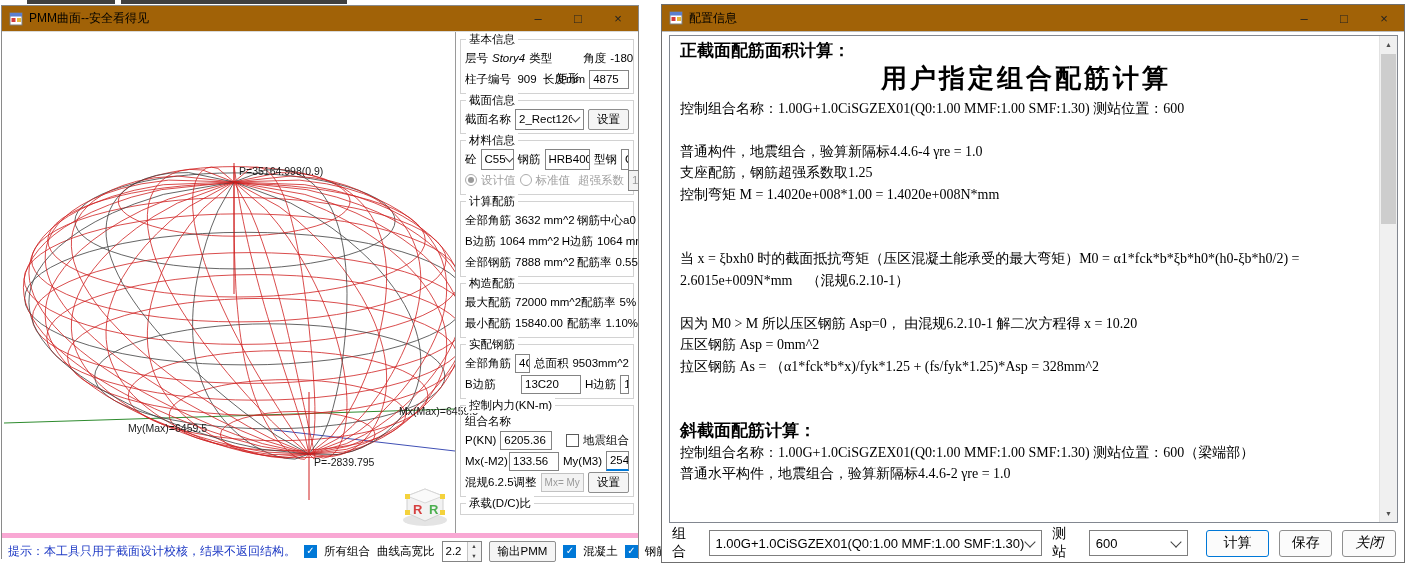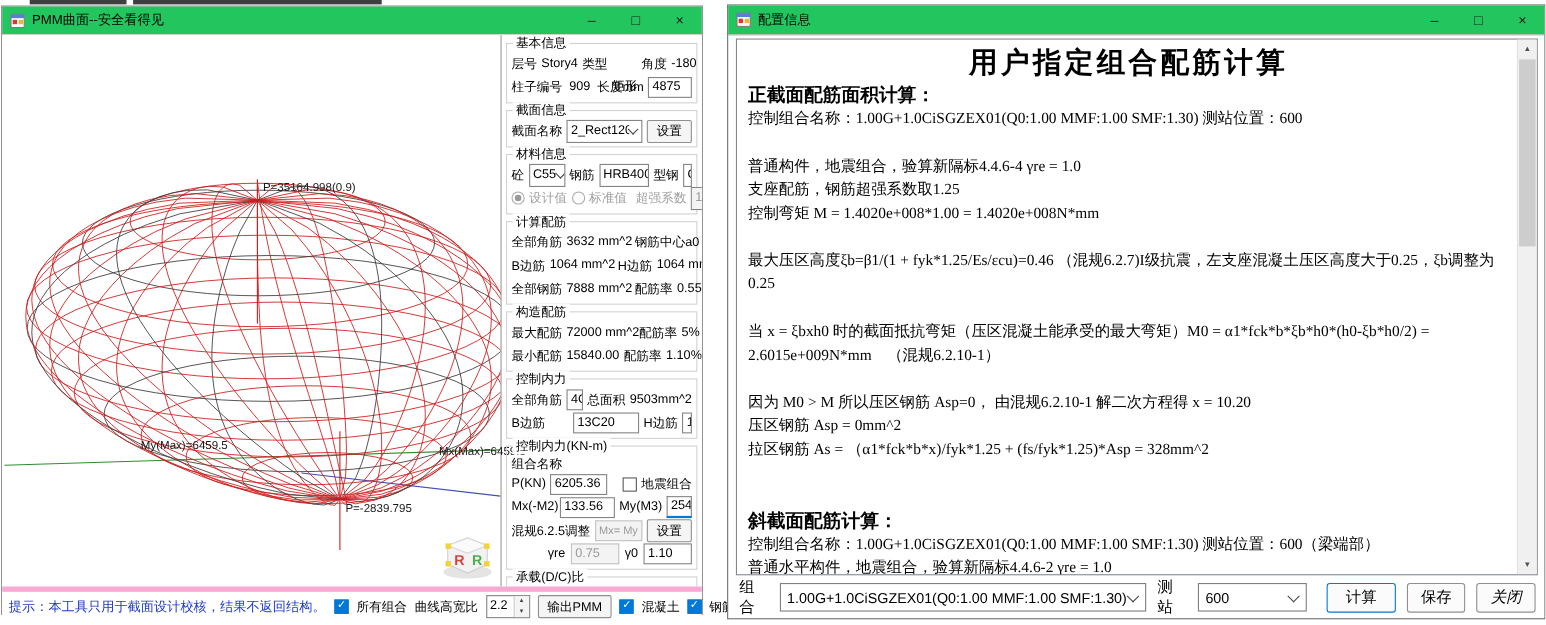--- a/index.html
+++ b/index.html
@@ -1,21 +1,21 @@
 <!DOCTYPE html>
 <html><head>
 <meta charset="utf-8">
 <style>
   html,body{margin:0;padding:0;}
   body{width:1405px;height:568px;position:relative;background:#ffffff;
        font-family:"Liberation Sans",sans-serif;overflow:hidden;color:#000;}
   .topstrip{position:absolute;top:0;height:4px;background:#3f3f3f;}
   
   .win{position:absolute;background:#fff;border:1px solid #8a8a8a;box-sizing:border-box;}
-  .titlebar{height:25px;display:flex;align-items:center;padding-left:7px;background:#22c55e;border-bottom:1px solid #d9d9d9;}
+  .titlebar{height:25px;display:flex;align-items:center;padding-left:7px;background:#a16207;border-bottom:1px solid #d9d9d9;}
   .title-text{font-size:12px;margin-left:6px;}
   .win-controls{margin-left:auto;display:flex;height:100%;}
   .win-btn{width:40px;height:100%;display:flex;align-items:center;justify-content:center;font-size:13px;color:#222;}
   .appicon{width:14px;height:14px;flex:0 0 auto;}
   
   .lw-body{display:flex;height:501px;}
   .plot-area{position:relative;width:454px;border-right:1px solid #9a9a9a;box-sizing:border-box;background:#fff;}
   .plot-label{position:absolute;font-size:10.5px;color:#1a1a1a;white-space:nowrap;}
   .panel{flex:1;background:#fff;font-size:11.5px;padding:1px 2px;overflow:hidden;}
   .group{position:relative;border:1px solid #d2d2d2;margin:6px 2px 6px;padding:7px 4px 3px;}
@@ -131,41 +131,41 @@
           <path d="M232.0 150.0L248.2 136.4L254.9 135.1L260.1 136.1L264.4 138.4L268.2 141.5L271.5 145.3L274.5 149.6L277.3 154.5L279.9 159.7L282.3 165.4L284.5 171.4L286.5 177.8L288.5 184.5L290.3 191.4L292.1 198.7L293.7 206.3L295.3 214.1L296.8 222.2L298.3 230.6L299.7 239.2L301.0 248.1L302.3 257.2L303.6 266.5L304.8 276.1L305.9 285.9L307.1 296.0L308.1 306.3L309.2 316.8L310.2 327.7L311.0 338.8L311.8 350.2L312.5 362.1L312.9 374.4L312.9 387.5L312.1 401.8L307.0 422.0" fill="none" stroke="#cf1f1f" stroke-width="0.8"></path>
           <path d="M232.0 150.0L263.5 138.0L276.6 137.4L286.5 138.9L294.6 141.6L301.6 145.0L307.7 149.1L313.0 153.7L317.8 158.7L322.0 164.2L325.7 170.0L329.1 176.1L332.0 182.5L334.6 189.3L336.8 196.3L338.8 203.6L340.4 211.2L341.8 219.0L342.9 227.1L343.8 235.4L344.4 243.9L344.8 252.7L345.0 261.7L344.9 270.9L344.7 280.3L344.2 289.9L343.5 299.8L342.6 309.9L341.5 320.2L340.1 330.8L338.4 341.7L336.4 352.8L333.9 364.3L330.9 376.3L326.9 389.0L321.2 402.8L307.0 422.0" fill="none" stroke="#3d3d3d" stroke-width="0.8"></path>
           <path d="M232.0 150.0L277.2 140.6L296.0 141.1L310.2 143.4L321.8 146.7L331.6 150.7L340.1 155.2L347.5 160.2L354.0 165.6L359.8 171.3L364.7 177.3L369.1 183.6L372.8 190.2L375.9 197.1L378.5 204.2L380.7 211.5L382.3 219.1L383.5 226.9L384.3 234.9L384.6 243.1L384.5 251.5L384.1 260.1L383.3 268.9L382.1 277.9L380.5 287.0L378.6 296.4L376.3 306.0L373.6 315.7L370.5 325.7L367.0 335.9L363.0 346.3L358.4 357.0L353.2 368.0L347.0 379.4L339.5 391.3L329.4 404.3L307.0 422.0" fill="none" stroke="#cf1f1f" stroke-width="0.8"></path>
           <path d="M232.0 150.0L288.7 144.0L312.2 145.9L329.9 149.3L344.4 153.5L356.6 158.2L367.2 163.3L376.4 168.8L384.3 174.7L391.3 180.7L397.3 187.1L402.5 193.7L406.8 200.4L410.4 207.4L413.4 214.6L415.6 222.0L417.3 229.6L418.3 237.3L418.8 245.2L418.7 253.3L418.0 261.5L416.9 269.9L415.2 278.5L413.1 287.2L410.4 296.0L407.3 305.0L403.6 314.2L399.4 323.5L394.7 332.9L389.4 342.6L383.5 352.4L376.8 362.5L369.3 372.8L360.5 383.4L350.0 394.5L336.2 406.4L307.0 422.0" fill="none" stroke="#cf1f1f" stroke-width="0.8"></path>
           <path d="M232.0 150.0L297.3 148.1L324.4 151.8L344.8 156.4L361.4 161.6L375.5 167.2L387.6 173.1L398.0 179.2L407.1 185.5L415.0 192.1L421.8 198.8L427.6 205.7L432.4 212.7L436.4 219.8L439.6 227.1L442.0 234.6L443.6 242.1L444.5 249.8L444.7 257.6L444.3 265.5L443.3 273.6L441.6 281.7L439.3 289.9L436.4 298.3L432.9 306.7L428.8 315.3L424.2 324.0L418.9 332.8L412.9 341.6L406.3 350.7L398.9 359.8L390.7 369.1L381.4 378.6L370.6 388.3L357.9 398.3L341.3 408.8L307.0 422.0" fill="none" stroke="#cf1f1f" stroke-width="0.8"></path>
           <path d="M232.0 150.0L302.7 152.7L332.0 158.3L354.0 164.3L372.0 170.7L387.2 177.2L400.2 183.9L411.5 190.7L421.3 197.7L429.8 204.7L437.0 211.8L443.2 219.0L448.3 226.3L452.5 233.7L455.8 241.1L458.3 248.6L459.9 256.1L460.8 263.8L460.9 271.4L460.2 279.2L458.9 287.0L456.9 294.8L454.2 302.7L450.9 310.7L446.9 318.7L442.2 326.8L436.9 334.9L430.9 343.1L424.3 351.3L416.8 359.6L408.5 368.0L399.3 376.5L388.9 385.0L376.9 393.7L362.8 402.5L344.5 411.6L307.0 422.0" fill="none" stroke="#cf1f1f" stroke-width="0.8"></path>
         </svg>
       <div class="plot-label" id="lbl-pmax" style="left: 237px; top: 133px;">P=35164.998(0.9)</div>
       <div class="plot-label" id="lbl-pmin" style="left: 312px; top: 424px;">P=-2839.795</div>
       <div class="plot-label" id="lbl-mx" style="left: 397px; top: 373px;">Mx(Max)=6459.5</div>
-      <div class="plot-label" id="lbl-my" style="left: 126px; top: 367px;">My(Max)=6459.5</div>
+      <div class="plot-label" id="lbl-my" style="left: 126px; top: 390px;">My(Max)=6459.5</div>
       <svg width="52" height="40" viewBox="0 0 52 40" style="position:absolute;right:4px;bottom:6px;">
         <ellipse cx="26" cy="33" rx="22" ry="6" fill="#e4e4e4"></ellipse>
         <polygon points="26,2 44,9 44,26 26,34 8,26 8,9" fill="#f2f2f2" stroke="#d0d0d0"></polygon>
         <polygon points="26,2 44,9 26,16 8,9" fill="#fafafa" stroke="#d8d8d8"></polygon>
         <text x="14" y="27" font-size="13" font-weight="bold" fill="#d64040" font-family="Liberation Sans, sans-serif">R</text>
         <text x="30" y="27" font-size="13" font-weight="bold" fill="#4caf50" font-family="Liberation Sans, sans-serif">R</text>
         <rect x="6" y="7" width="5" height="5" fill="#f4d23c"></rect>
           <rect x="41" y="7" width="5" height="5" fill="#f4d23c"></rect>
         <rect x="6" y="23" width="5" height="5" fill="#f4d23c"></rect>
           <rect x="41" y="23" width="5" height="5" fill="#f4d23c"></rect>
       </svg>
     </div>
 
     <div class="panel">
 
       <div class="group">
         <span class="gtitle">基本信息</span>
         <div class="row">
           <span class="lb">层号</span>
-          <span class="vl" style="width:38px;">Story4</span>
+          <span class="vl" style="width:38px;font-style:italic;">Story4</span>
           <span class="lb">类型</span>
           <span class="vl" style="width:26px;margin-top:40px;">矩形</span>
           <span class="lb">角度</span>
           <span class="vl">-180</span>
         </div>
         <div class="row">
           <span class="lb">柱子编号</span>
           <span class="vl" style="width:24px;text-align:center;">909</span>
           <span class="lb">长度mm</span>
           <div class="tbox" style="flex:1;">4875</div>
@@ -246,21 +246,21 @@
         </div>
         <div class="row">
           <span class="lb" style="width:52px;">最小配筋</span>
           <span class="vl" style="width:62px;">15840.00</span>
           <span class="lb">配筋率</span>
           <span class="vl">1.10%</span>
         </div>
       </div>
 
       <div class="group">
-        <span class="gtitle">控制内力</span>
+        <span class="gtitle">实配钢筋</span>
         <div class="row">
           <span class="lb" style="width:52px;">全部角筋</span>
           <div class="tbox" style="width:52px;">4C25</div>
           <span class="lb">总面积</span>
           <span class="vl">9503mm^2</span>
         </div>
         <div class="row">
           <span class="lb" style="width:52px;">B边筋</span>
           <div class="tbox" style="width:52px;">13C20</div>
           <span class="lb">H边筋</span>
@@ -282,26 +282,20 @@
         <div class="row">
           <span class="lb" style="width:40px;">Mx(-M2)</span>
           <div class="tbox" style="width:42px;">133.56</div>
           <span class="lb">My(M3)</span>
           <div class="tbox focus" style="flex:1;">2543.22</div>
         </div>
         <div class="row">
           <span class="lb">混规6.2.5调整</span>
           <div class="tbox dis" style="flex:1;font-size:10px;">Mx= My =</div>
           <div class="btn">设置</div>
-        </div>
-        <div class="row" style="justify-content:flex-end;gap:5px;">
-          <span class="lb">γre</span>
-          <div class="tbox dis" style="width:36px;">0.75</div>
-          <span class="lb">γ0</span>
-          <div class="tbox" style="width:36px;">1.10</div>
         </div>
       </div>
 
       <div class="group">
         <span class="gtitle">承载(D/C)比</span>
 
       </div>
 
     </div>
   </div>
@@ -345,29 +339,28 @@
     <div class="win-controls">
       <div class="win-btn">–</div>
       <div class="win-btn">□</div>
       <div class="win-btn">×</div>
     </div>
   </div>
 
   <div class="rw-rest">
     <div class="report-box">
       <div class="report-text" id="report-text">
+          <div class="rl h2">正截面配筋面积计算：</div>
           <div class="rl h1">用户指定组合配筋计算</div>
-          <div class="rl h2">正截面配筋面积计算：</div>
           <div class="rl p">控制组合名称：1.00G+1.0CiSGZEX01(Q0:1.00 MMF:1.00 SMF:1.30) 测站位置：600</div>
           <div class="rl blank"></div>
           <div class="rl p">普通构件，地震组合，验算新隔标4.4.6-4 γre = 1.0</div>
           <div class="rl p">支座配筋，钢筋超强系数取1.25</div>
           <div class="rl p">控制弯矩 M = 1.4020e+008*1.00 = 1.4020e+008N*mm</div>
           <div class="rl blank"></div>
-          <div class="rl p">最大压区高度ξb=β1/(1 + fyk*1.25/Es/εcu)=0.46 （混规6.2.7)I级抗震，左支座混凝土压区高度大于0.25，ξb调整为0.25</div>
           <div class="rl blank"></div>
           <div class="rl p">当 x = ξbxh0 时的截面抵抗弯矩（压区混凝土能承受的最大弯矩）M0 = α1*fck*b*ξb*h0*(h0-ξb*h0/2) = 2.6015e+009N*mm　（混规6.2.10-1）</div>
           <div class="rl blank"></div>
           <div class="rl p">因为 M0 &gt; M 所以压区钢筋 Asp=0， 由混规6.2.10-1 解二次方程得 x = 10.20</div>
           <div class="rl p">压区钢筋 Asp = 0mm^2</div>
           <div class="rl p">拉区钢筋 As = （α1*fck*b*x)/fyk*1.25 + (fs/fyk*1.25)*Asp = 328mm^2</div>
           <div class="rl blank"></div>
           <div class="rl blank"></div>
           <div class="rl h2">斜截面配筋计算：</div>
           <div class="rl p">控制组合名称：1.00G+1.0CiSGZEX01(Q0:1.00 MMF:1.00 SMF:1.30) 测站位置：600（梁端部）</div>

